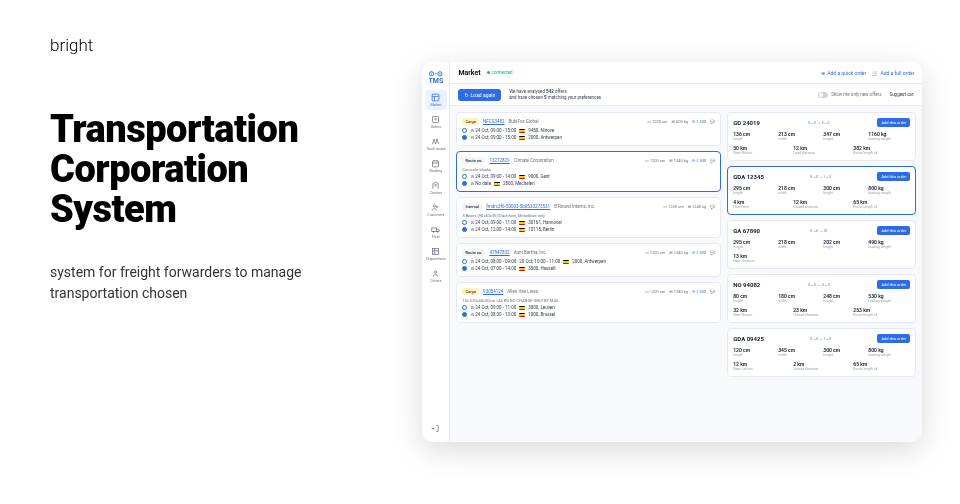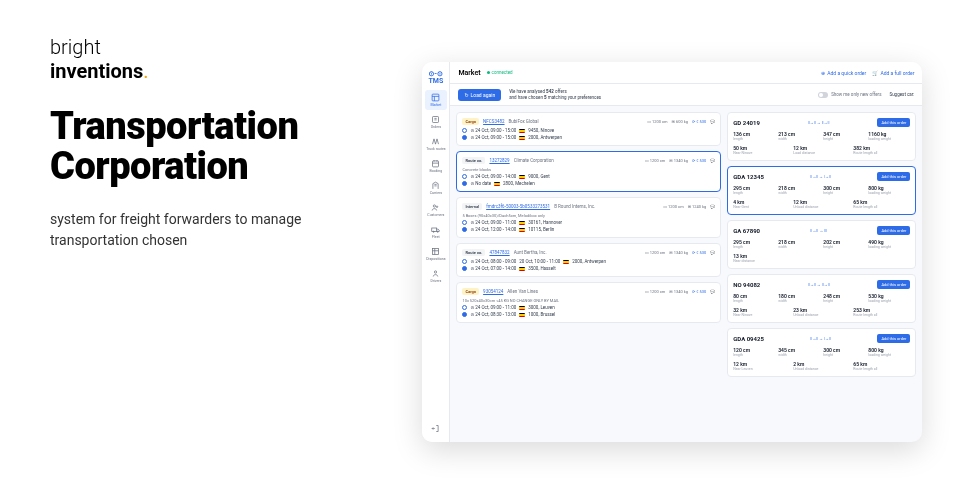--- a/index.html
+++ b/index.html
@@ -1,22 +1,22 @@
 <!DOCTYPE html>
 <html><head>
 <meta charset="utf-8">
 <style>
 *{margin:0;padding:0;box-sizing:border-box;font-family:-apple-system,BlinkMacSystemFont,'Segoe UI',Roboto,sans-serif}
 body{width:960px;height:504px;background:#fff;display:flex;overflow:hidden}
 .left{flex:0 0 44%;padding:35px 30px 30px 50px;display:flex;flex-direction:column}
-.logo{font-size:20px;line-height:1.2;margin-bottom:24px}
+.logo{font-size:17px;line-height:1.2;margin-bottom:55px}
 .logo .l1{font-weight:300}
 .logo .l2{font-weight:700}
 .logo .dot{color:#f7a600}
-.title{font-size:38px;font-weight:900;line-height:1.05;letter-spacing:-0.5px;margin-bottom:22px}
+.title{font-size:38px;font-weight:900;line-height:1.05;letter-spacing:-0.5px;margin-bottom:32px}
 .subtitle{font-size:14px;line-height:1.5;color:#333;max-width:260px}
 .right{flex:1;display:flex;align-items:center;justify-content:flex-start;padding:20px 20px 20px 0}
 .app{width:500px;height:380px;background:#f7f9fc;border-radius:10px;box-shadow:0 8px 30px rgba(0,0,0,0.15);display:flex;overflow:hidden;font-size:5px}
 .sidebar{width:28px;background:#fff;border-right:1px solid #e6eaf0;display:flex;flex-direction:column;align-items:center;padding:6px 0;gap:2px}
 .sb-logo{font-size:7px;font-weight:700;color:#2e6be6;padding:3px 0;line-height:1}
 .sb-it{width:22px;display:flex;flex-direction:column;align-items:center;gap:1px;padding:3px 0;color:#6b7280;cursor:pointer;border-radius:3px}
 .sb-it.active{background:#eaf1ff;color:#2e6be6}
 .sb-it svg{width:9px;height:9px}
 .sb-lbl{font-size:3.5px}
 .main{flex:1;display:flex;flex-direction:column;overflow:hidden}
@@ -61,25 +61,25 @@
 .stat-l{font-size:3.5px;color:#9ca3af}
 .stats2{display:grid;grid-template-columns:repeat(3,1fr);gap:3px}
 .sb-spacer{flex:1}
 </style>
 </head>
 <body>
 
 <div class="left">
   <div class="logo">
     <div class="l1">bright</div>
-    <div><span class="l2">inventions</span><span class="dot">.</span></div>
   </div>
   <h1 class="title">
     <span>Transportation</span><br>
     <span>Corporation</span><br>
+    <span>System</span>
   </h1>
   <p class="subtitle">system for freight forwarders to manage transportation chosen</p>
 </div>
 
 <div class="right">
   <div class="app">
 
     <div class="sidebar">
       <div class="sb-logo">⊙-⊙<br><span>TMS</span></div>
       <div class="sb-it active">

